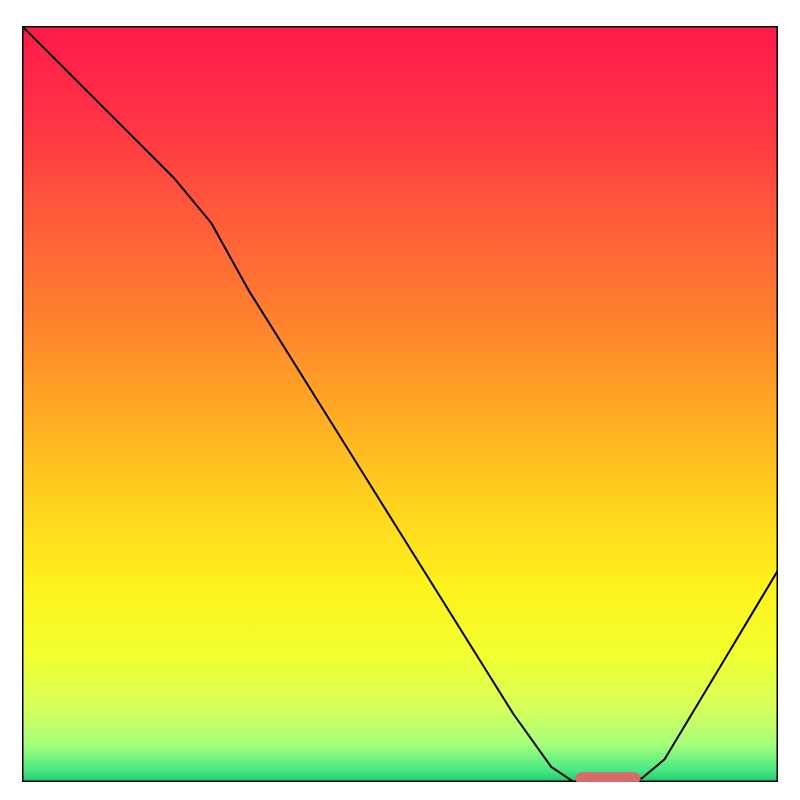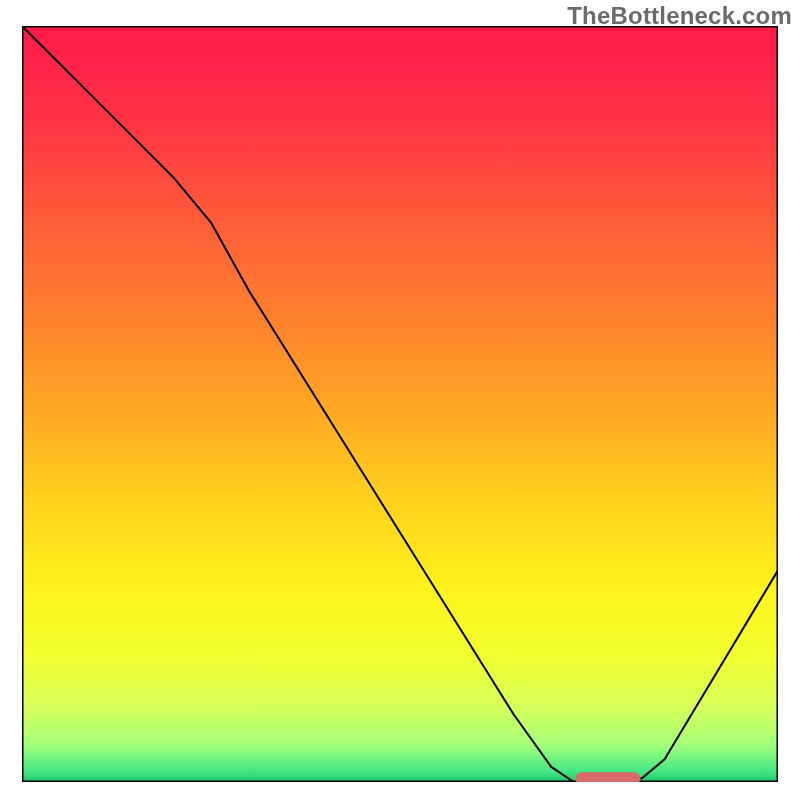--- a/index.html
+++ b/index.html
@@ -35,21 +35,20 @@
     height: 756px;
   }
   svg {
     display: block;
   }
 </style>
 </head>
 <body>
 
 <div class="chart-container">
-  <div class="watermark">TheBottleneck.com</div>
 
   <div class="plot-area">
     <svg id="chart-svg" width="756" height="756" viewBox="0 0 756 756">
       <defs>
         <linearGradient id="bg-grad" x1="0" y1="0" x2="0" y2="1">
             <stop offset="0%" stop-color="#ff1a4a"></stop>
             <stop offset="12%" stop-color="#ff3246"></stop>
             <stop offset="25%" stop-color="#ff5a3a"></stop>
             <stop offset="38%" stop-color="#ff7f2e"></stop>
             <stop offset="50%" stop-color="#ffa624"></stop>

